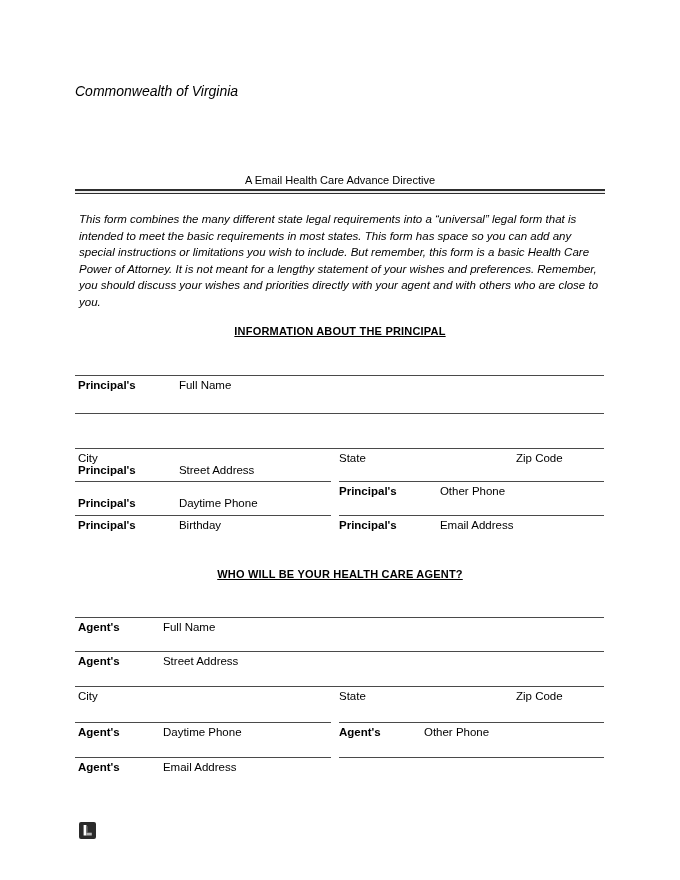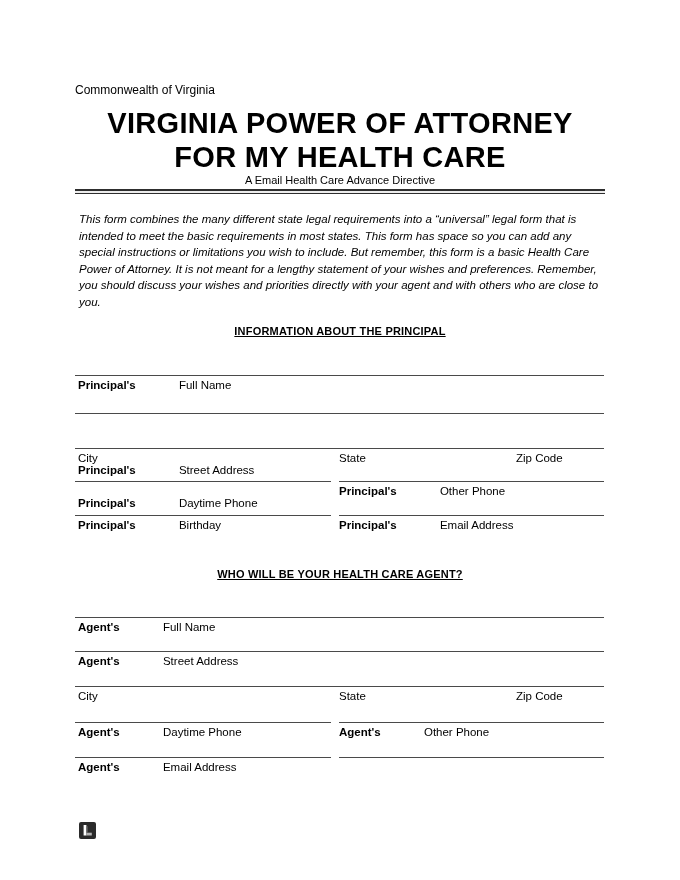--- a/index.html
+++ b/index.html
@@ -1,20 +1,20 @@
 <!DOCTYPE html>
 <html><head>
 <meta charset="utf-8">
 <style>
   html,body{margin:0;padding:0;background:#ffffff;}
   .page{position:relative;width:680px;height:880px;background:#ffffff;overflow:hidden;
         font-family:"Liberation Sans","DejaVu Sans",sans-serif;color:#000;}
   .abs{position:absolute;}
   .center{left:0;right:0;text-align:center;}
-  .jurisdiction{left:75px;top:83px;font-size:12px;}
+  .jurisdiction{left:75px;top:83px;font-size:14px;font-style:italic;}
   .title{top:106px;font-size:29px;font-weight:bold;line-height:34px;letter-spacing:.3px;}
   .subtitle{top:174px;font-size:11px;}
   .rule{left:75px;top:189px;width:530px;height:2px;
         border-top:2px solid #2e2e2e;border-bottom:1px solid #2e2e2e;background:#ececec;}
   .intro{left:79px;top:211px;width:524px;font-size:11.5px;line-height:16.6px;font-style:italic;}
   .sec-heading{font-size:11px;font-weight:bold;text-decoration:underline;letter-spacing:.2px;}
   .line{position:absolute;height:0;border-top:1.5px solid #4a4a4a;cursor:text;}
   .flabel{position:absolute;font-size:11.5px;white-space:nowrap;}
   .b{font-weight:bold;}
   .rest{margin-left:.28em;padding-left:40px;}
@@ -24,24 +24,20 @@
   .x-l{left:75px;}
   .x-r{left:339px;}
   .logo{left:79px;top:822px;width:17px;height:17px;}
 </style>
 </head>
 <body>
 
 <div class="page">
 
   <div class="abs jurisdiction">Commonwealth of Virginia</div>
-  <div class="abs center title">
-    <div>VIRGINIA POWER OF ATTORNEY</div>
-    <div>FOR MY HEALTH CARE</div>
-  </div>
   <div class="abs center subtitle">A Email Health Care Advance Directive</div>
   <div class="abs rule"></div>
 
   <div class="abs intro">This form combines the many different state legal requirements into a “universal” legal form that is intended to meet the basic requirements in most states. This form has space so you can add any special instructions or limitations you wish to include. But remember, this form is a basic Health Care Power of Attorney. It is not meant for a lengthy statement of your wishes and preferences. Remember, you should discuss your wishes and priorities directly with your agent and with others who are close to you.</div>
 
   <div class="abs center sec-heading" style="top:325px;">INFORMATION ABOUT THE PRINCIPAL</div>
 
   <div class="line x-l w-full" style="top:375px;"></div>
   <div class="flabel" style="left:78px;top:379px;"><span class="b">Principal's</span><span class="rest">Full Name</span></div>
 

